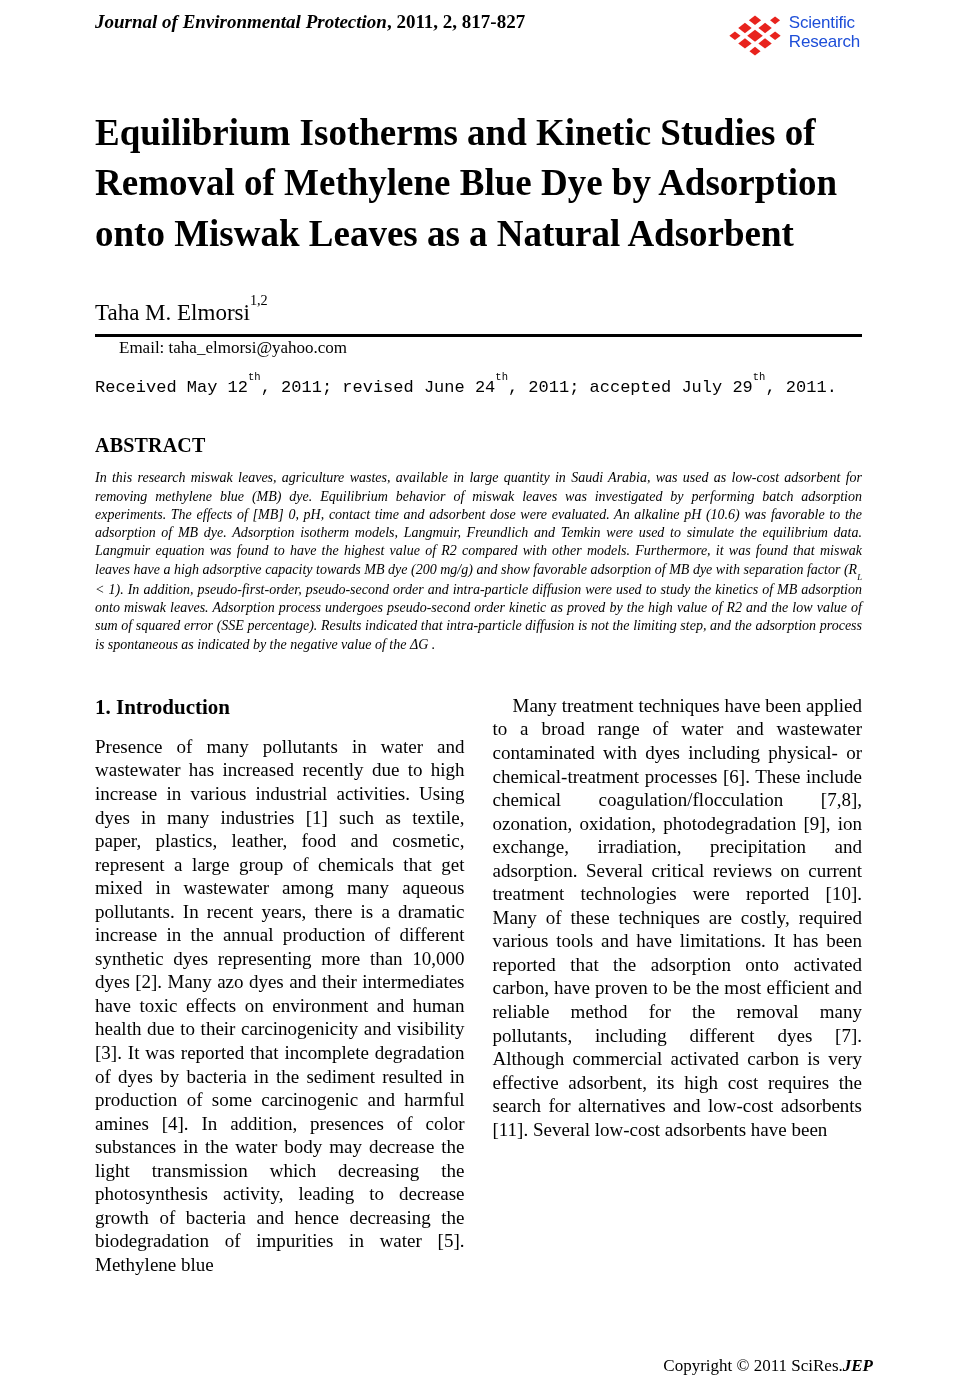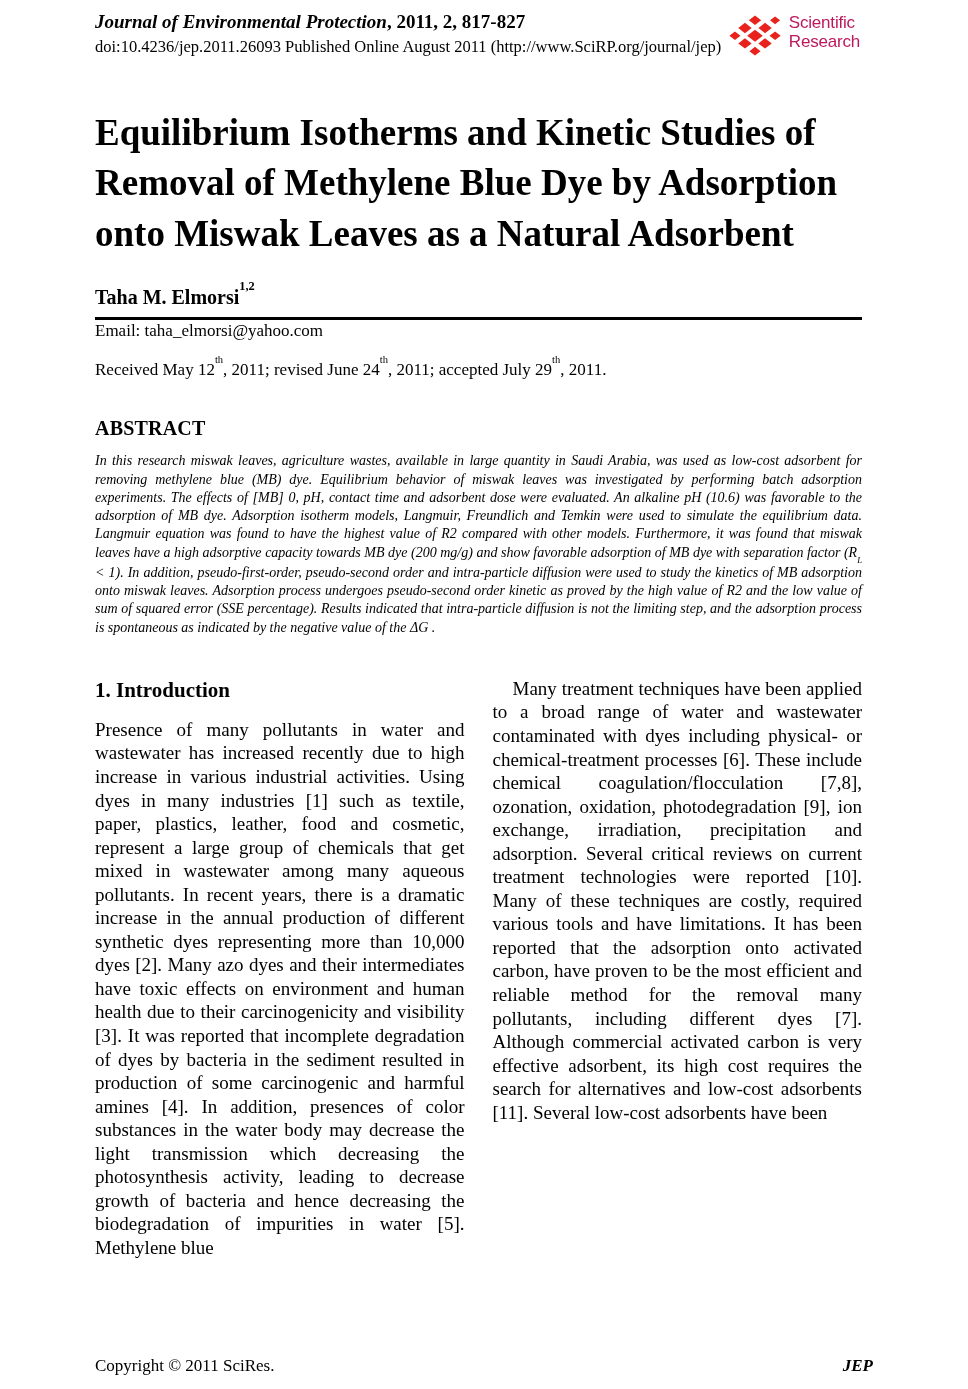--- a/index.html
+++ b/index.html
@@ -17,71 +17,70 @@
   }
   
   .header { display: flex; justify-content: space-between; align-items: flex-start; }
   .header-left { flex: 1 1 auto; }
   .journal-line { font-size: 19px; font-weight: bold; line-height: 1.25; }
   .journal-name { font-style: italic; }
   .doi-line { font-size: 16.5px; line-height: 1.3; margin-top: 2px; }
   .logo { display: flex; align-items: flex-start; gap: 5px; flex: 0 0 auto; padding-right: 2px; }
   .logo-text {
     font-family: "Liberation Sans", sans-serif;
-    font-size: 17px; line-height: 1.1; color: #be185d;
+    font-size: 17px; line-height: 1.1; color: #1d4ed8;
     margin-top: 4px; letter-spacing: -0.2px;
   }
   
   .article-title {
     margin-top: 50px;
     font-size: 37px;
     font-weight: bold;
     line-height: 1.36;
     max-width: 905px;
     letter-spacing: 0;
   }
-  .author-line { margin-top: 26px; font-size: 20px; font-weight: bold; }
+  .author-line { margin-top: 39px; font-size: 23px; font-weight: normal; }
   sup.s { font-size: 0.62em; position: relative; top: -0.45em; }
   sub.s { font-size: 0.62em; position: relative; top: 0.25em; }
   .rule { border: none; border-top: 3px solid #000; margin-top: 8px; }
   .affiliation { margin-top: 9px; font-size: 17px; line-height: 1.3; text-align: justify; }
-  .email-line { font-size: 17px; line-height: 1.3; }
-  .received-line { margin-top: 17px; font-size: 17px; }
+  .email-line { font-size: 17px; line-height: 1.3; margin-left: 24px; }
+  .received-line { margin-top: 17px; font-size: 17px; font-family: Liberation Mono, monospace; }
   
   .abstract-heading { margin-top: 38px; font-size: 20px; font-weight: bold; letter-spacing: 0.2px; }
   .abstract-text {
     margin-top: 12px; font-size: 14px; font-style: italic;
     line-height: 1.305; text-align: justify;
   }
   .keywords-line { margin-top: 27px; font-size: 18px; font-style: italic; }
   .keywords-label { font-weight: bold; }
   
   .columns { display: flex; gap: 28px; margin-top: 40px; }
   .col { flex: 1 1 0; font-size: 19px; line-height: 1.24; text-align: justify; }
   .section-heading { font-size: 21px; font-weight: bold; margin-bottom: 15px; text-align: left; }
   .col p.indent { text-indent: 20px; }
   
   .footer {
     position: absolute; left: 5px; right: 5px; bottom: 13px;
-    display: flex; justify-content: space-between; align-items: baseline;
+    display: flex; justify-content: flex-end; align-items: baseline;
     font-size: 17px;
   }
   .journal-abbrev { font-weight: bold; font-style: italic; }
 </style>
 </head>
 <body>
 
 <div class="page">
 
   <div class="header">
     <div class="header-left">
       <div class="journal-line">
         <span class="journal-name">Journal of Environmental Protection</span><span>, 2011, 2, 817-827</span>
       </div>
-      <div class="doi-line">doi:10.4236/jep.2011.26093 Published Online August 2011 (http://www.SciRP.org/journal/jep)</div>
     </div>
     <div class="logo">
       <svg width="58" height="48" viewBox="0 0 52 56" preserveAspectRatio="none">
         <g fill="#e8231d">
           <polygon points="8,25 13,30 8,35 3,30"></polygon>
           <polygon points="17,15 23,21 17,27 11,21"></polygon>
           <polygon points="26,6.5 31.5,12 26,17.5 20.5,12"></polygon>
           <polygon points="17,33 23,39 17,45 11,39"></polygon>
           <polygon points="26,23 33,30 26,37 19,30"></polygon>
           <polygon points="35,15 41,21 35,27 29,21"></polygon>

